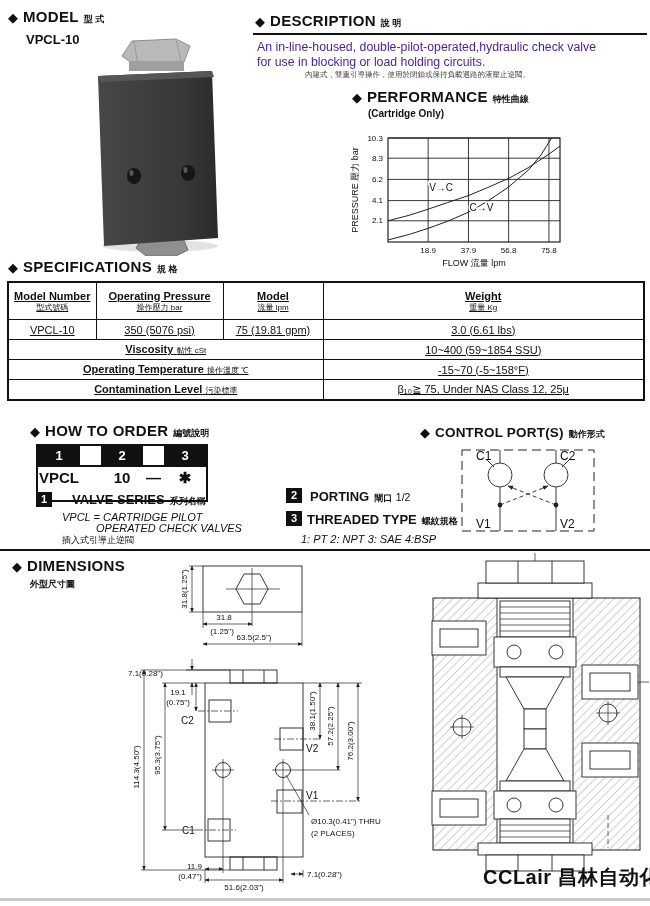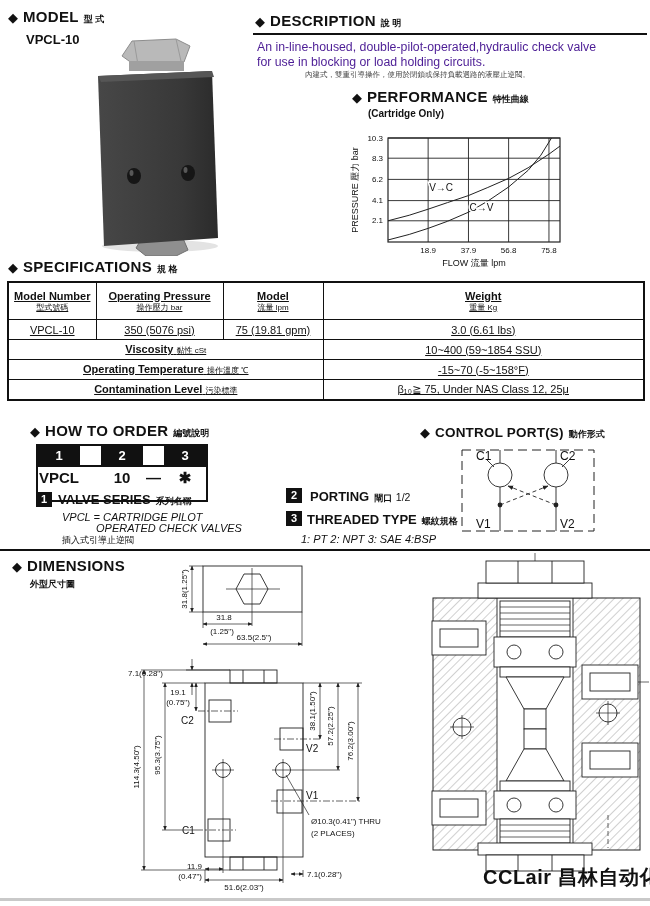--- a/index.html
+++ b/index.html
@@ -209,21 +209,21 @@
     <div class="order-bot">
       <div class="c" style="width:42px">VPCL</div>
       <div class="c" style="width:21px"></div>
       <div class="c" style="width:42px">10</div>
       <div class="c" style="width:21px">—</div>
       <div class="c" style="width:42px">✱</div>
     </div>
   </div>
 
   <div class="badge" style="left:36px;top:492px;">1</div>
-  <div class="itit" style="left:58px;top:492px;">
+  <div class="itit" style="left:72px;top:492px;">
     <span>VALVE SERIES</span><span class="cnh">系列名稱</span>
   </div>
   <div class="iline" style="left:62px;top:511px;">VPCL = CARTRIDGE PILOT</div>
   <div class="iline" style="left:96px;top:522px;">OPERATED CHECK VALVES</div>
   <div class="icn" style="left:62px;top:534px;">插入式引導止逆閥</div>
 
   <div class="badge" style="left:286px;top:488px;">2</div>
   <div class="itit" style="left:310px;top:489px;">
     <span>PORTING</span><span class="cnh">閘口</span>
     <span style="font-size:10.5px;font-weight:normal;">1/2</span>

